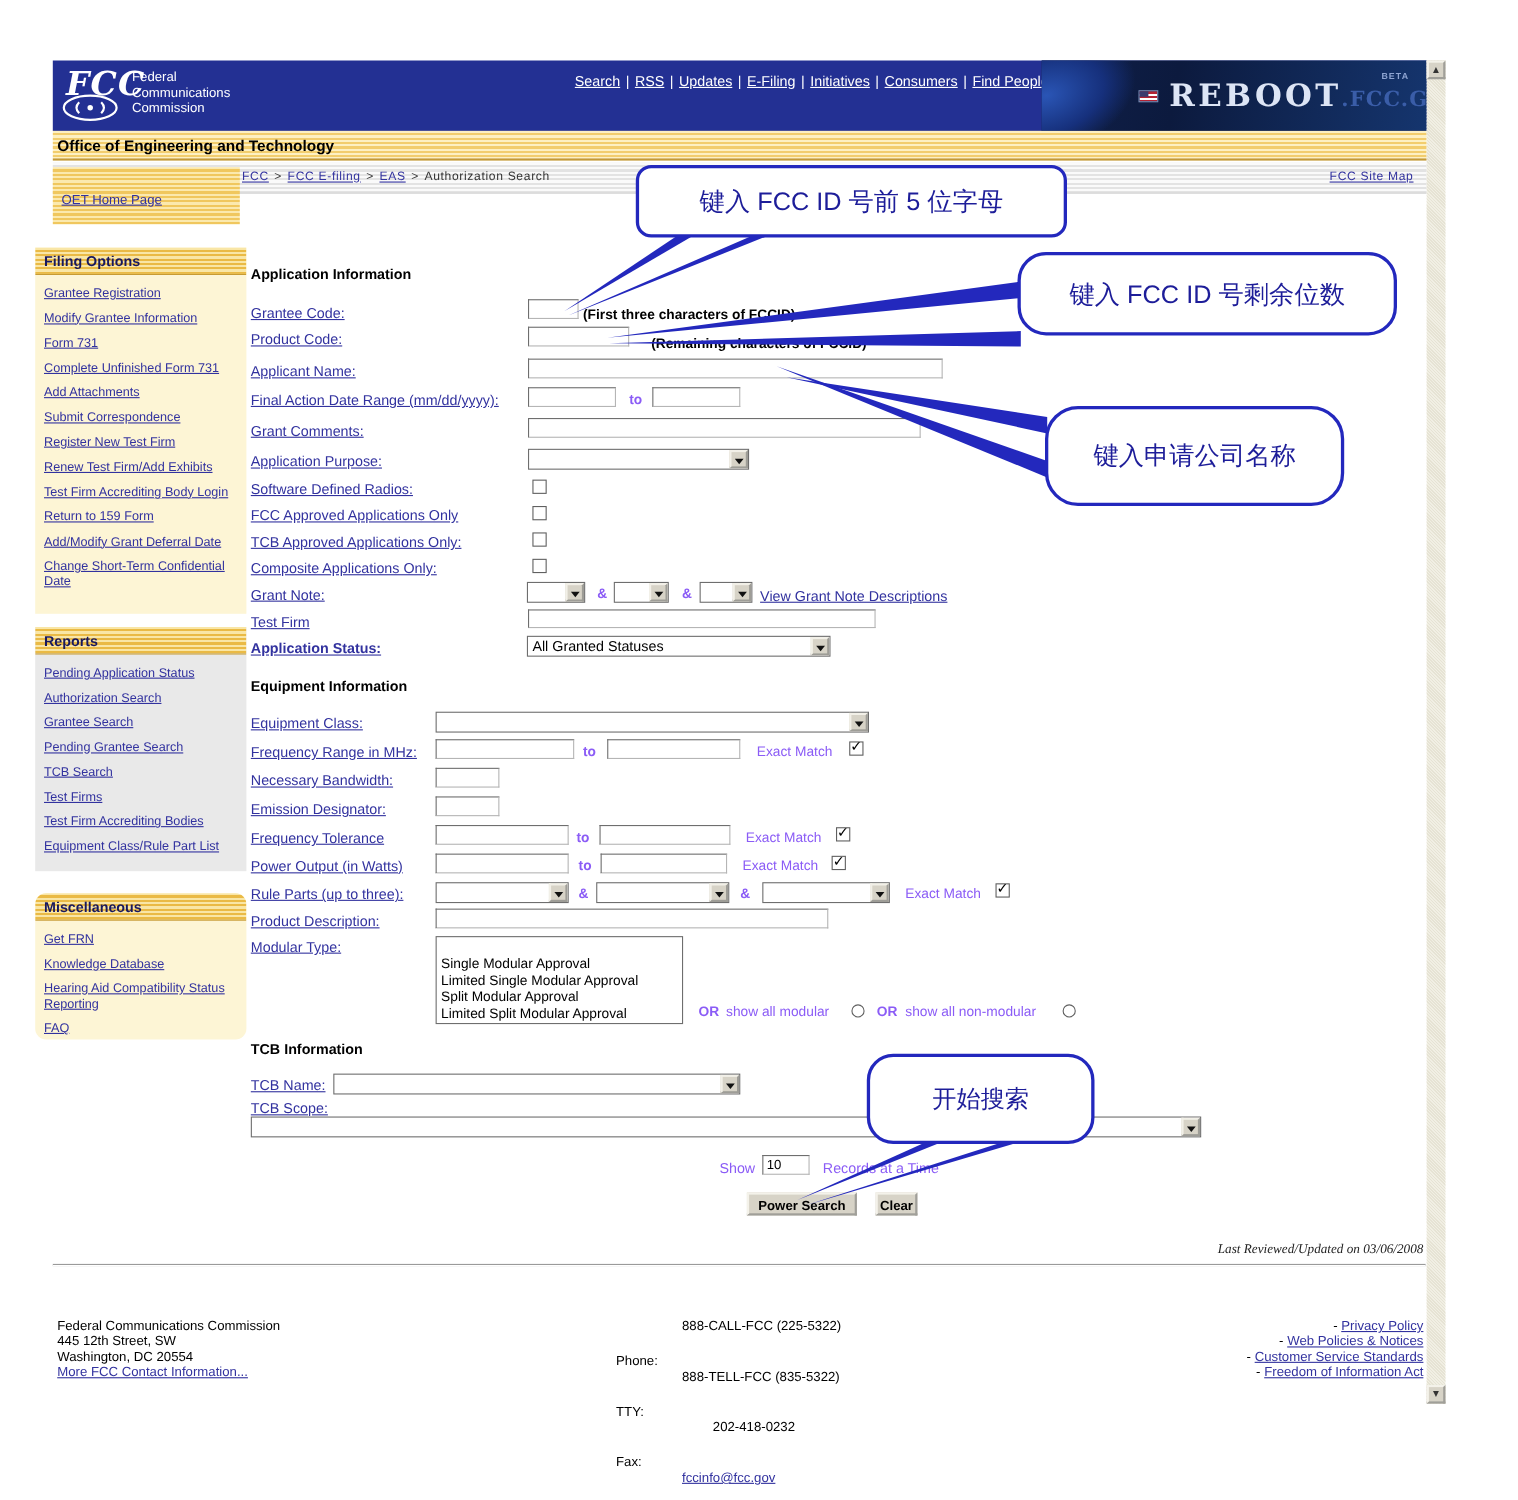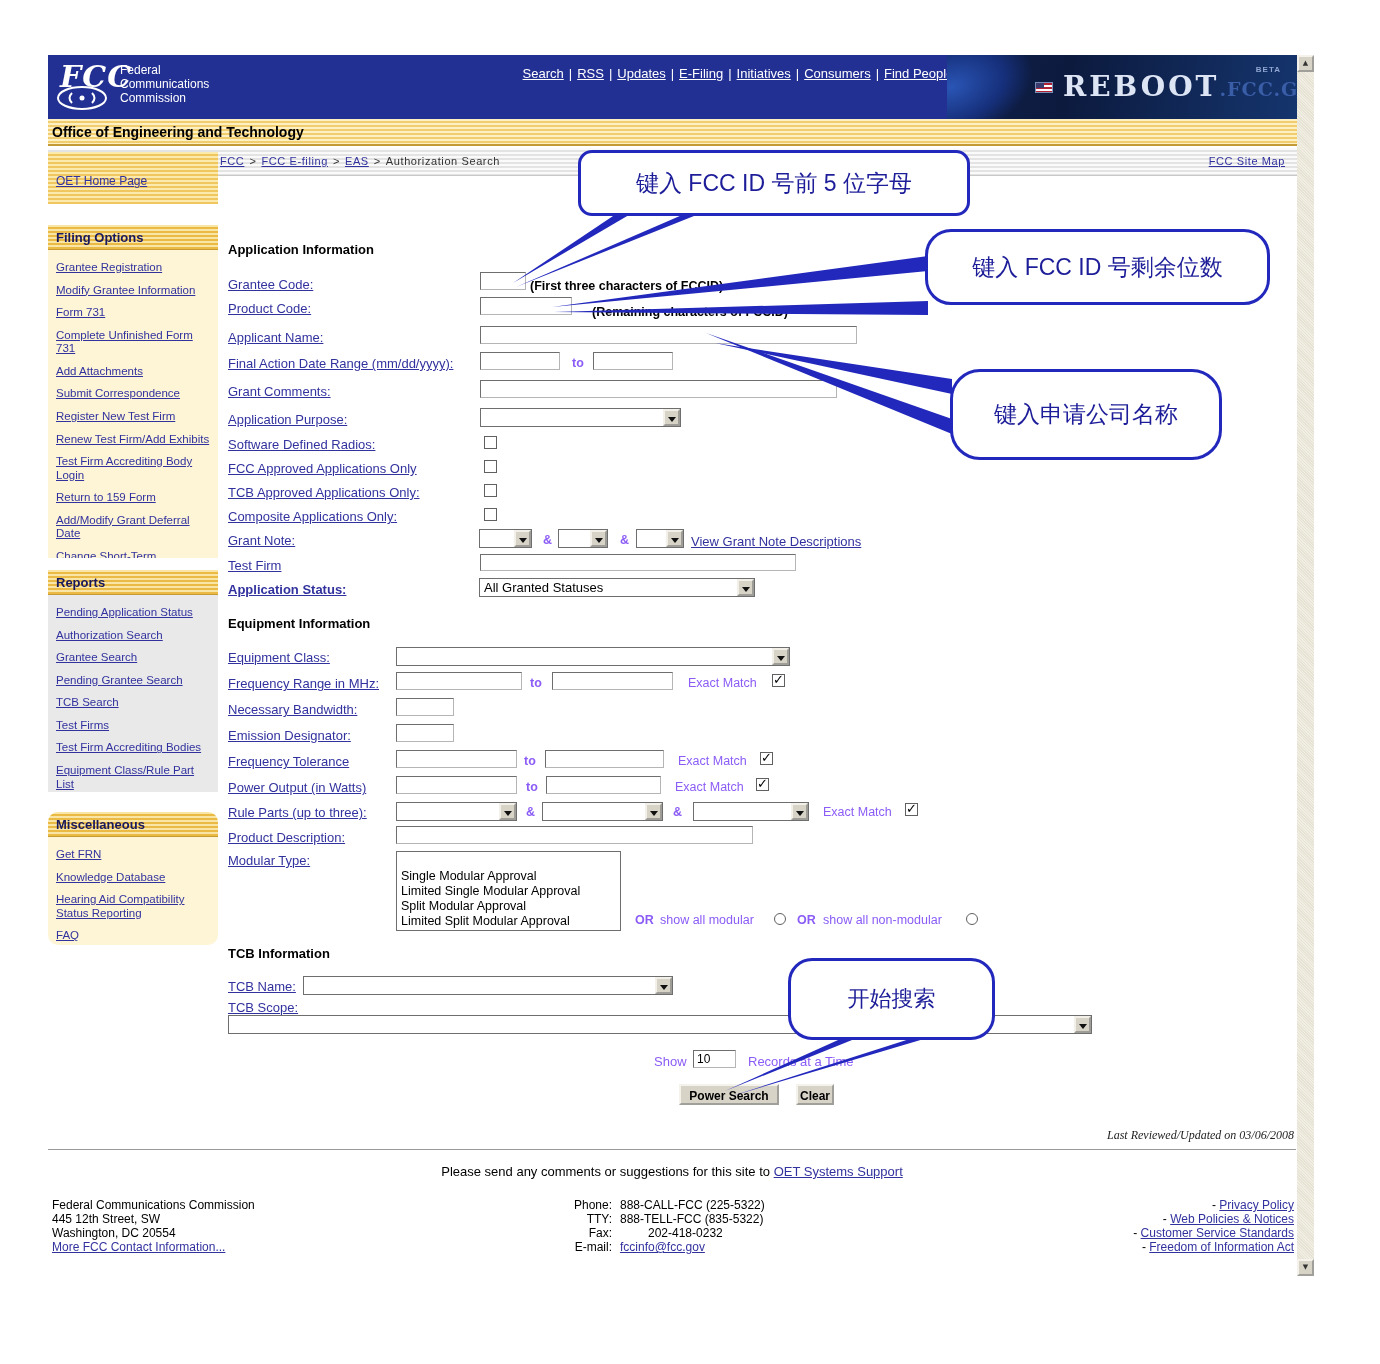--- a/index.html
+++ b/index.html
@@ -35,21 +35,21 @@
   #crumbbar{left:48px;top:148px;width:1249px;height:28px;
     background:repeating-linear-gradient(180deg,#fafafa 0 2px,#e3e3e3 2px 4px);
     border-bottom:1px solid #c8c8c8;}
   .crumbs{position:absolute;left:172px;top:7px;font:11px "Liberation Sans",sans-serif;color:#333;letter-spacing:.6px;white-space:nowrap;}
   .crumbs .sep{margin:0 5px;text-decoration:none;color:#333;}
   .sitemap{position:absolute;right:12px;top:7px;font:11px "Liberation Sans",sans-serif;letter-spacing:.6px;}
   
   .goldstripes{background:repeating-linear-gradient(180deg,#fbe9ae 0 2px,#f0c75e 2px 4px);}
   #oethome{left:48px;top:152px;width:170px;height:52px;}
   #oethome a{position:absolute;left:8px;top:22px;font:12px "Liberation Sans",sans-serif;}
-  .panel{left:48px;width:170px;overflow:hidden;}
+  .panel{left:32px;width:192px;overflow:hidden;}
   .panel-h{height:25px;background:repeating-linear-gradient(180deg,#f9e6a6 0 2px,#eaba45 2px 4px);
     border-bottom:1px solid #c79b33;font:bold 13px/25px "Liberation Sans",sans-serif;color:#18185e;padding-left:8px;}
   .panel-b{padding:11px 8px 4px 8px;}
   .panel-b a{display:block;font:11.5px/1.18 "Liberation Sans",sans-serif;margin-bottom:9px;}
   #filing{top:225px;height:333px;background:var(--panel-yellow);}
   #reports{top:570px;height:222px;background:var(--panel-gray);}
   #miscpanel{top:812px;height:133px;background:var(--panel-yellow);border-radius:10px;}
   
   .h2{position:absolute;font:bold 13px "Liberation Sans",sans-serif;color:#000;}
   .lbl{position:absolute;font:13px/15px "Liberation Sans",sans-serif;white-space:nowrap;}
@@ -71,21 +71,21 @@
     font:23px "Liberation Sans",sans-serif;}
   #arrows{position:absolute;left:0;top:0;z-index:5;pointer-events:none;}
   
   .lastupd{position:absolute;left:900px;top:1128px;width:394px;text-align:right;font:italic 12px "Liberation Serif",serif;color:#222;}
   .hr{position:absolute;left:48px;top:1149px;width:1248px;height:2px;background:#9a9a9a;border-bottom:1px solid #fff;}
   .comments{position:absolute;left:48px;top:1164px;width:1248px;text-align:center;font:13px "Liberation Sans",sans-serif;color:#000;}
   .fcol{position:absolute;top:1198px;font:12px/14px "Liberation Sans",sans-serif;color:#000;}
   #fleft{left:52px;}
   #fcenter{left:560px;width:280px;}
   #fcenter .row{display:flex;}
-  #fcenter .cl{width:52px;text-align:right;margin-right:8px;}
+  #fcenter .cl{width:52px;text-align:left;margin-right:8px;margin-top:32px;}
   #fright{left:1000px;width:294px;text-align:right;}
   #fright div{margin-bottom:0px;}
   
   #vscroll{position:absolute;left:1297px;top:55px;width:17px;height:1221px;background:#f1efe4;
     background-image:repeating-linear-gradient(45deg,#e6e3d4 0 1px,transparent 1px 2px);}
   .sbtn{position:absolute;left:0;width:17px;height:17px;background:#d7d3c7;border:2px outset #f4f2ea;font:7px/13px "DejaVu Sans",sans-serif;text-align:center;color:#333;}
 </style>
 </head>
 <body>
 
@@ -348,24 +348,20 @@
   </div>
   <div class="callout" style="left:950px;top:369px;width:272px;height:91px;border-radius:30px;">
     <span>键入申请公司名称</span>
   </div>
   <div class="callout" style="left:788px;top:958px;width:207px;height:82px;border-radius:24px;font-size:22px;">
     <span>开始搜索</span>
   </div>
 
   <div class="lastupd">Last Reviewed/Updated on 03/06/2008</div>
   <div class="hr"></div>
-  <div class="comments">
-    <span>Please send any comments or suggestions for this site to</span>
-    <a>OET Systems Support</a>
-  </div>
 
   <div id="fleft" class="fcol">
     <div>Federal Communications Commission</div>
     <div>445 12th Street, SW</div>
     <div>Washington, DC 20554</div>
     <a>More FCC Contact Information...</a>
   </div>
 
   <div id="fcenter" class="fcol">
     <div class="row">

